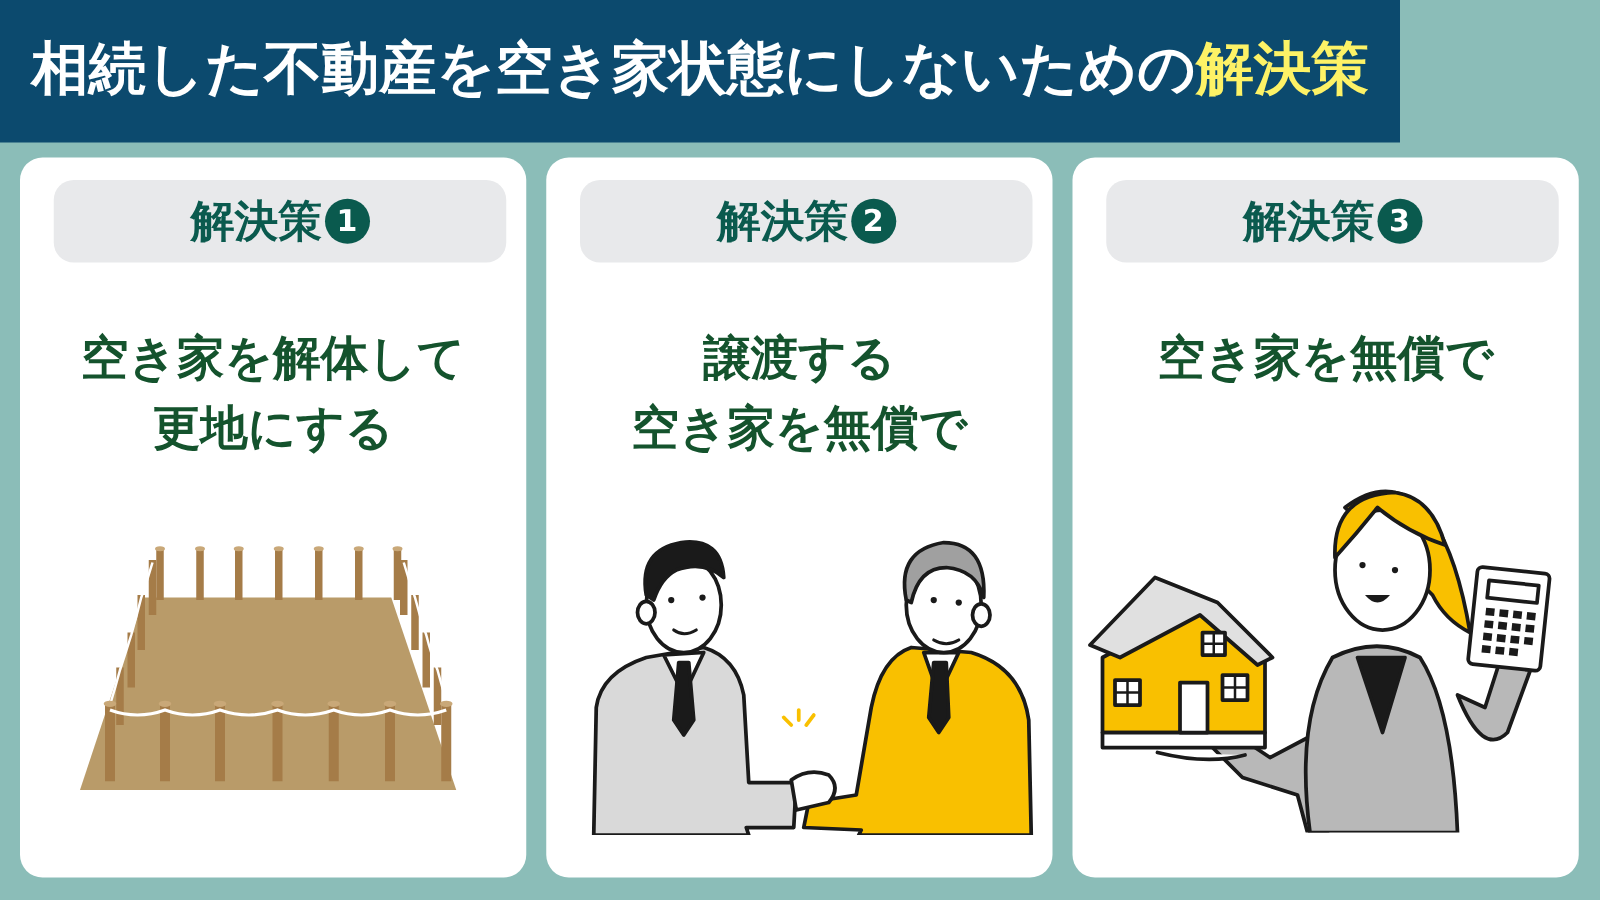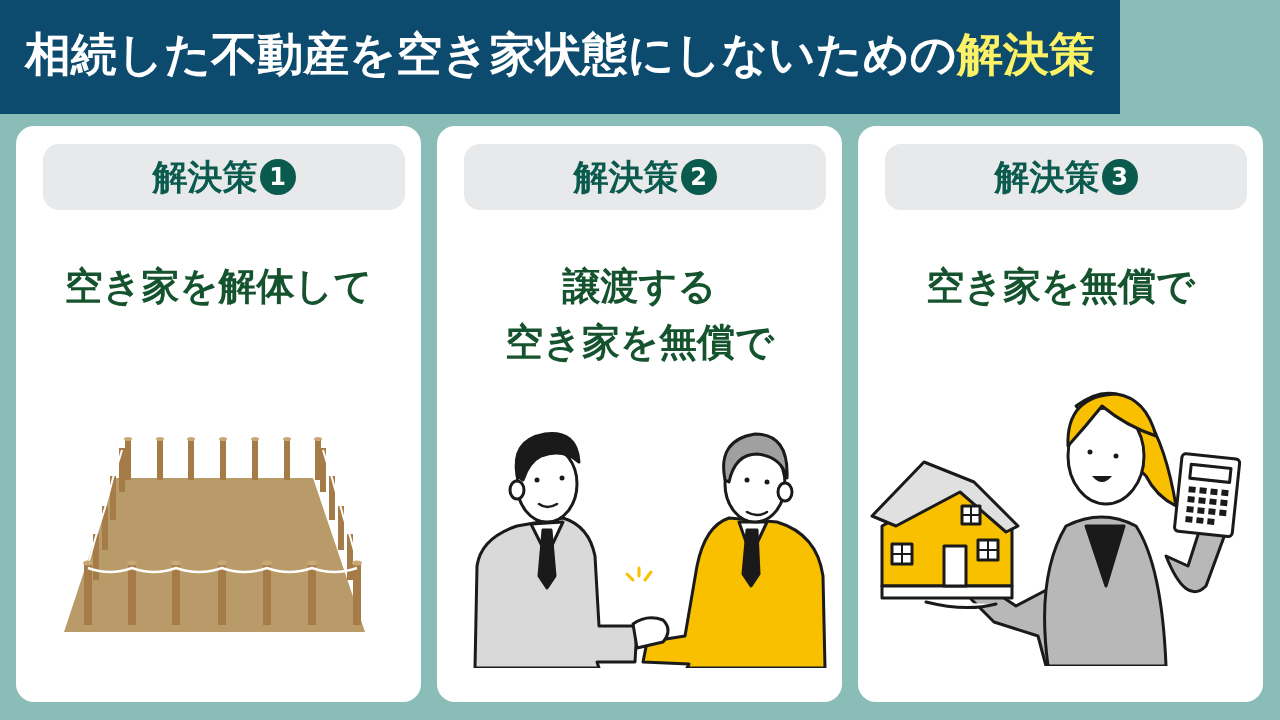--- a/index.html
+++ b/index.html
@@ -53,20 +53,21 @@
   <div class="header-title"><span>相続した不動産を空き家状態にしないための</span><span class="accent">解決策</span></div>
 </div>
 
 <div class="card card-1">
   <div class="pill">
     <span>解決策</span>
     <span class="num">1</span>
   </div>
   <div class="card-text">
     <div>空き家を解体して</div>
+    <div>更地にする</div>
   </div>
   <svg class="illus" style="left:44px; top:310px;" width="320" height="200" viewBox="0 0 320 200">
 
     <polygon points="55,42 253,42 305,196 4,196" fill="#b99b69"></polygon>
 
     <g fill="#a57c48">
       <rect x="65" y="2" width="6" height="42"></rect>
         <rect x="97" y="2" width="6" height="42"></rect>
       <rect x="128" y="2" width="6" height="42"></rect>
         <rect x="160" y="2" width="6" height="42"></rect>

